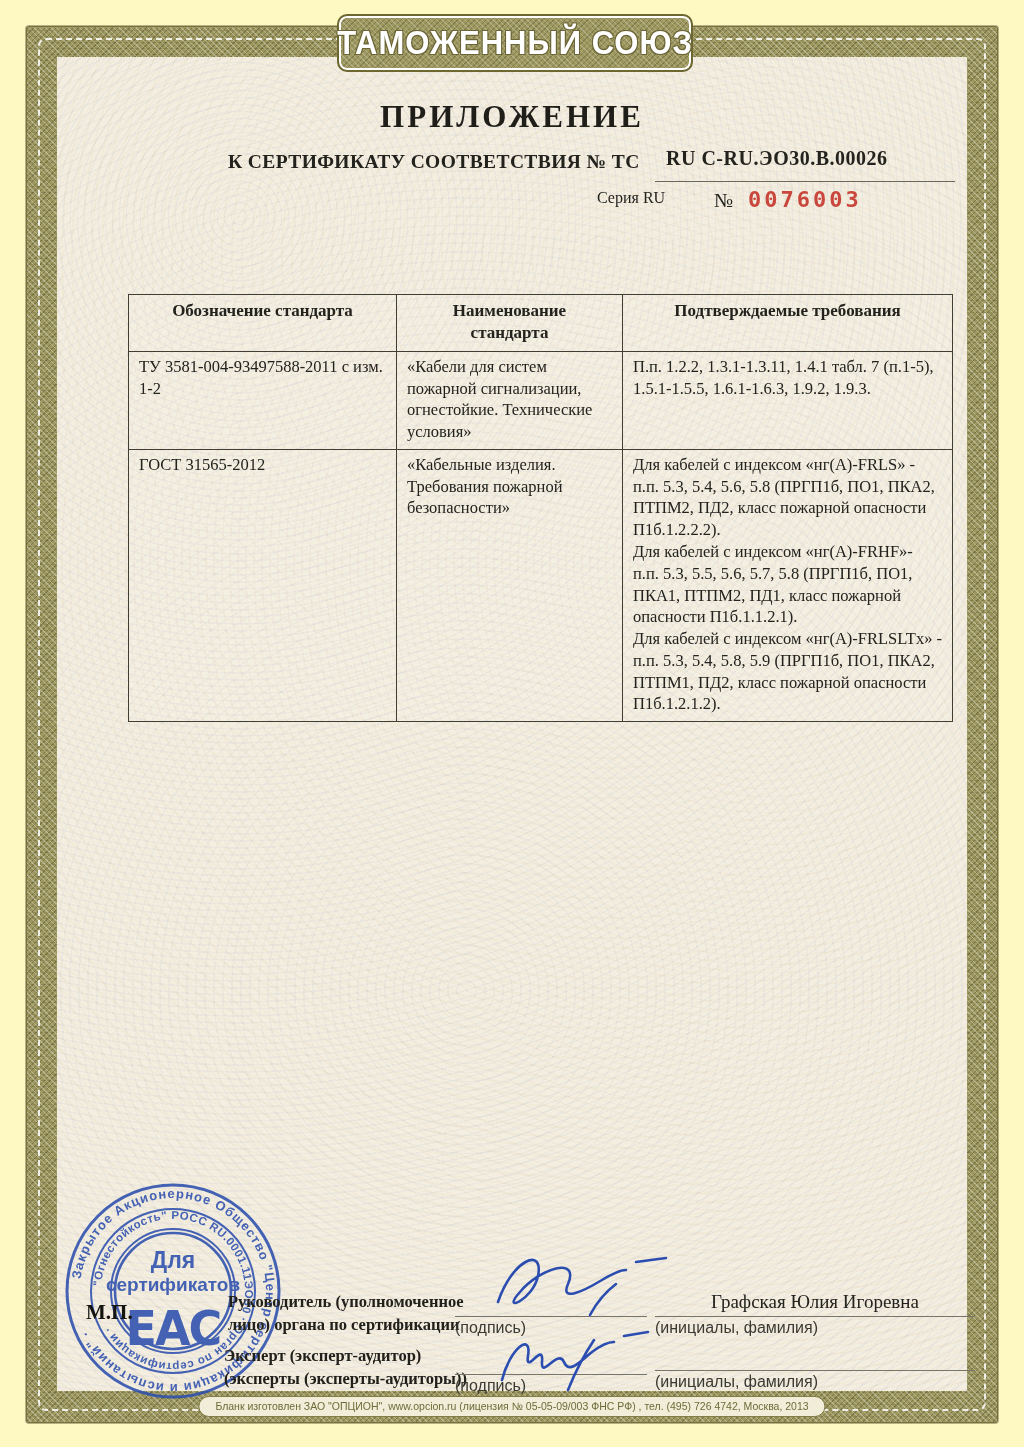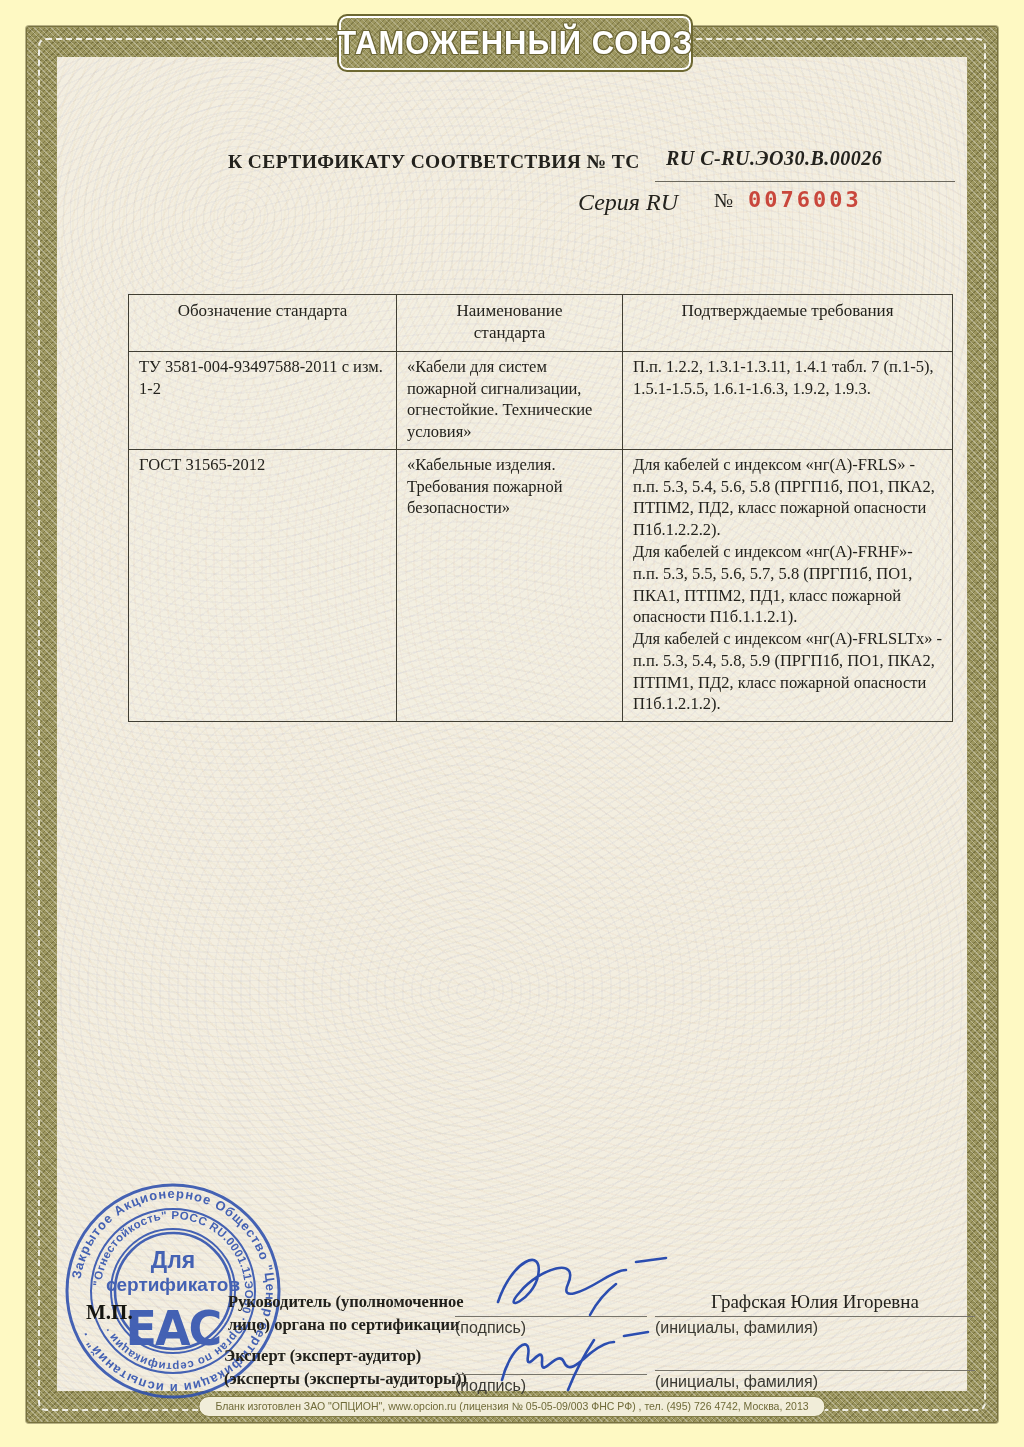--- a/index.html
+++ b/index.html
@@ -52,42 +52,42 @@
     color:#ffffff; letter-spacing:1px; transform:scaleY(1.08);
     text-shadow:-1px -1px 0 #6b6535, 1px -1px 0 #6b6535, -1px 1px 0 #6b6535, 1px 1px 0 #6b6535;
     white-space:nowrap;
   }
 
   .title {
     position:absolute; left:0; top:99px; width:100%; text-align:center;
     font-size:31px; font-weight:bold; letter-spacing:3px; color:#1f1e19;
   }
   .cert-label { position:absolute; left:228px; top:151px; font-size:19.5px; font-weight:bold; letter-spacing:.4px; }
-  .cert-number { position:absolute; left:666px; top:147px; font-size:20px; font-weight:bold; letter-spacing:.5px;font-style:italic; }
+  .cert-number { position:absolute; left:666px; top:147px; font-size:20px; font-weight:bold; letter-spacing:.5px; }
   .cert-underline { position:absolute; left:655px; top:181px; width:300px; border-bottom:1.5px solid #6a675c; }
-  .series-label { position:absolute; left:578px; top:189px; font-size:24px;font-style:italic; }
+  .series-label { position:absolute; left:597px; top:189px; font-size:16px; }
   .series-sign  { position:absolute; left:714px; top:189px; font-size:20px; }
   .series-number {
     position:absolute; left:748px; top:187px;
     font-family:"DejaVu Sans Mono", monospace; font-weight:bold; font-size:22px;
     color:#c9473c; letter-spacing:3px;
   }
 
   .intro {
     position:absolute; left:92px; top:229px; width:840px; text-align:center;
     font-size:17.5px; font-weight:bold; line-height:1.55; color:#21201b;
   }
 
   table.std {
     position:absolute; left:128px; top:294px; width:824px;
     border-collapse:collapse; table-layout:fixed;
     font-size:16.5px; line-height:1.32; color:#23221d;
   }
   table.std th, table.std td { border:1.6px solid #403e33; padding:4px 10px 6px 10px; vertical-align:top; text-align:left; background:rgba(255,255,250,.06); }
-  table.std th { text-align:center; font-size:17px; font-weight:normal; padding-top:5px; }
+  table.std th { text-align:center; font-size:17px; font-weight:bold; padding-top:5px; }
   th.h2wrap span { display:inline-block; width:140px; }
   td p { margin:0; }
 
   
   .mp { position:absolute; left:86px; top:1300px; font-size:21px; font-weight:bold; color:#15150f; }
   .sig-label { position:absolute; font-size:16.5px; font-weight:bold; line-height:1.42; color:#21201b; }
   .sig-line { position:absolute; border-bottom:1.2px solid #77746a; }
   .sig-caption { position:absolute; font-size:16px; color:#3a3932; font-family:"Liberation Sans", sans-serif; }
   .sig-name { position:absolute; font-size:19px; text-align:center; color:#23221d; }
 
@@ -108,20 +108,21 @@
   <div class="frame"></div>
   <div class="frame-line"></div>
   <div class="inner"></div>
 
   <div class="content">
 
     <div class="badge">
       <span>ТАМОЖЕННЫЙ СОЮЗ</span>
     </div>
 
+    <div class="title">ПРИЛОЖЕНИЕ</div>
     <div class="cert-label">К СЕРТИФИКАТУ СООТВЕТСТВИЯ  № ТС</div>
     <div class="cert-number">RU C-RU.ЭО30.В.00026</div>
     <div class="cert-underline"></div>
     <div class="series-label">Серия RU</div>
     <div class="series-sign">№</div>
     <div class="series-number">0076003</div>
 
 
     <table class="std">
       <colgroup>

